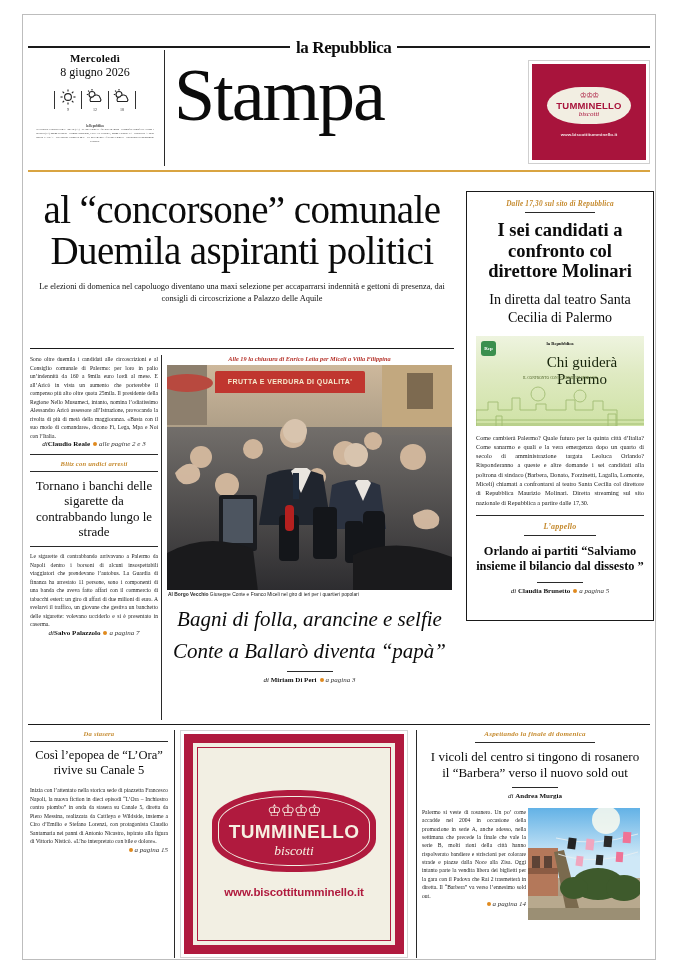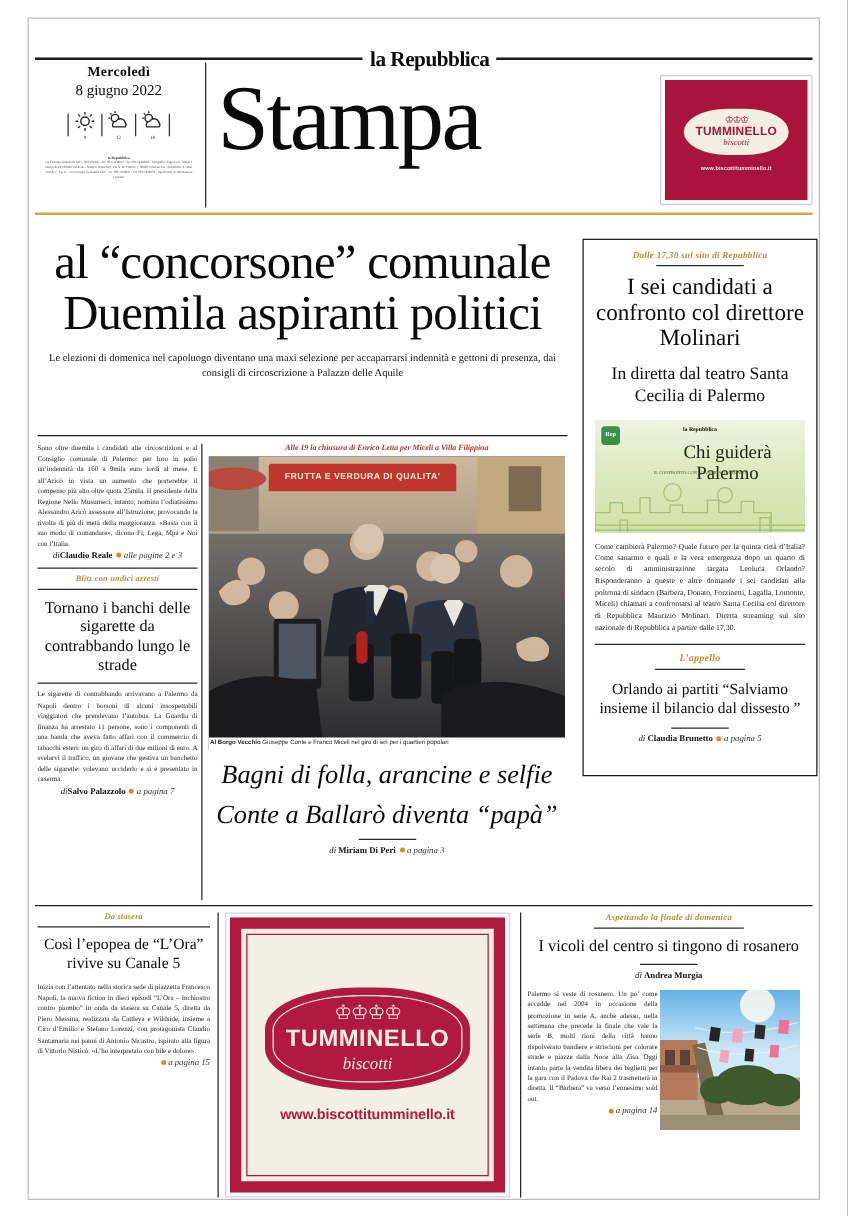--- a/index.html
+++ b/index.html
@@ -243,21 +243,21 @@
     padding: 7px 9px;
   }
   #box-molinari-shadow {
     position: absolute;
     left: 470px; top: 195px;
     width: 188px; height: 430px;
     background: #9b9b9b;
     z-index: -1;
   }
   #box-molinari .kicker { font-size: 7.3px; }
-  #box-molinari .hl { font-size: 18.5px; line-height: 1.12; margin-top: 7px; }
+  #box-molinari .hl { font-size: 18.5px; line-height: 1.12; margin-top: 7px; font-weight: bold; }
   #box-molinari .deck {
     font-size: 14px;
     text-align: center;
     line-height: 1.3;
     margin-top: 9px;
   }
 
   
   #promo {
     margin-top: 8px;
@@ -539,21 +539,21 @@
 
 <div id="page">
 
   <div id="frame-outer"></div>
 
   <div id="masthead">
     <div id="masthead-topline"></div>
 
     <div id="dateblock">
       <div class="dow">Mercoledì</div>
-      <div class="dmy">8 giugno 2022</div>
+      <div class="dmy">8 giugno 2026</div>
 
       <div id="weather">
         <div class="divider"></div>
         <div class="wicon">
           <svg width="20" height="18" viewBox="0 0 20 18">
             <g stroke="#222" stroke-width="1.1" fill="none">
               <circle cx="10" cy="9" r="3.4" fill="#fff"></circle>
               <line x1="10" y1="1.5" x2="10" y2="3.6"></line>
               <line x1="10" y1="14.4" x2="10" y2="16.5"></line>
               <line x1="2.5" y1="9" x2="4.6" y2="9"></line>
@@ -781,20 +781,21 @@
         <div class="url">www.biscottitumminello.it</div>
       </div>
     </div>
 
     <div id="vrule-b2"></div>
 
     <div id="br">
       <div class="kicker">Aspettando la finale di domenica</div>
       <div class="sepa"></div>
       <div class="hl">I vicoli del centro si tingono di rosanero</div>
+      <div class="hl">il “Barbera” verso il nuovo sold out</div>
       <div class="sepb"></div>
       <div class="byline">
         <span class="it">di</span> <b>Andrea Murgia</b>
       </div>
       <div id="br-cols">
         <div class="txt">
           <div class="body-copy">Palermo si veste di rosanero. Un po’ come accadde nel 2004 in occasione della promozione in serie A, anche adesso, nella settimana che precede la finale che vale la serie B, molti rioni della città hanno rispolverato bandiere e striscioni per colorare strade e piazze dalla Noce alla Zisa. Oggi intanto parte la vendita libera dei biglietti per la gara con il Padova che Rai 2 trasmetterà in diretta. Il “Barbera” va verso l’ennesimo sold out.</div>
           <div class="byline" style="text-align:right">
             <span class="dot"></span><span class="page-ref">a pagina 14</span>
           </div>

